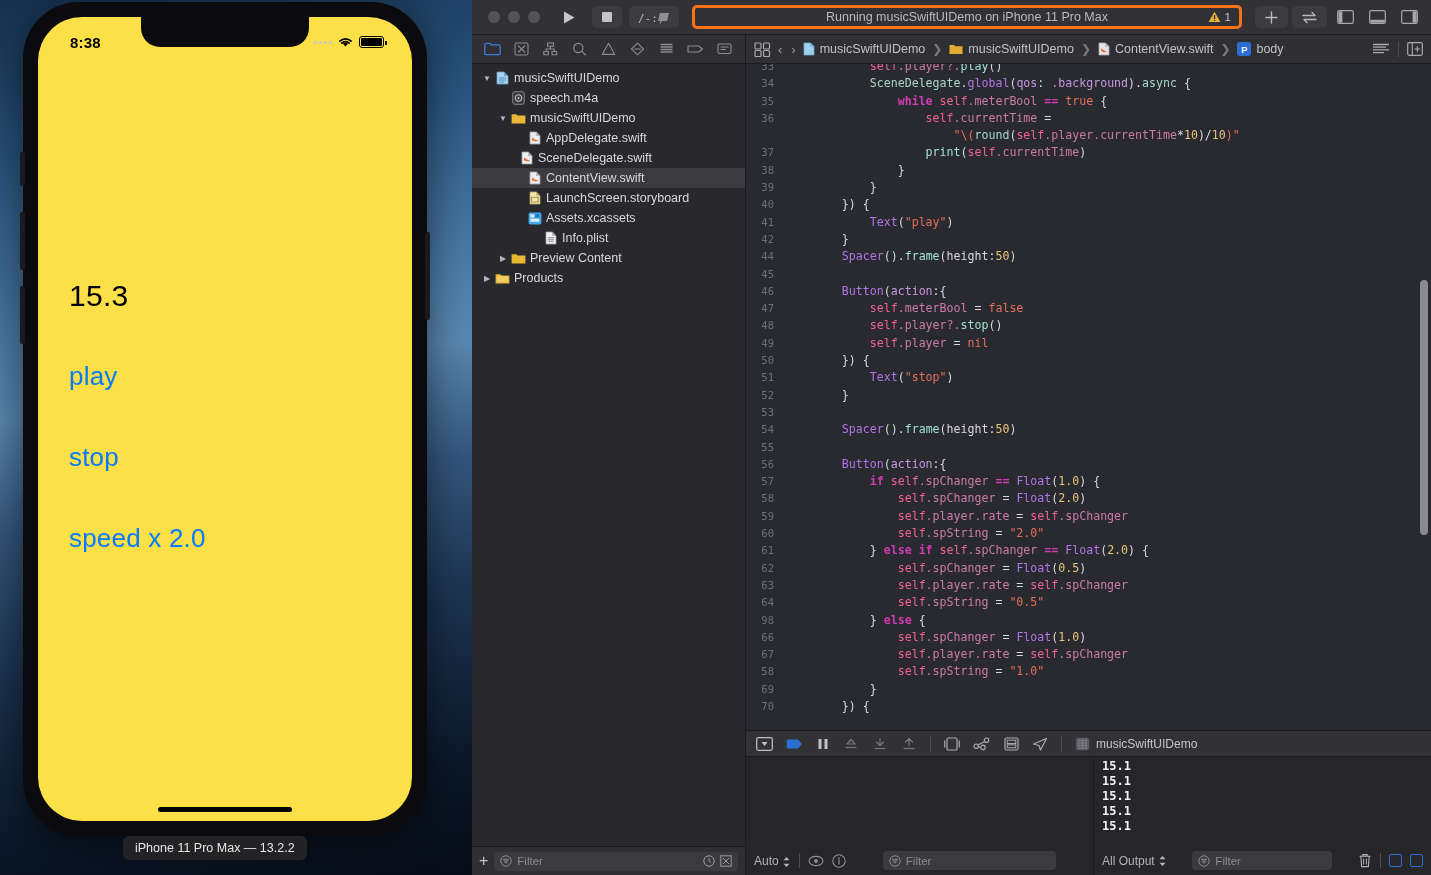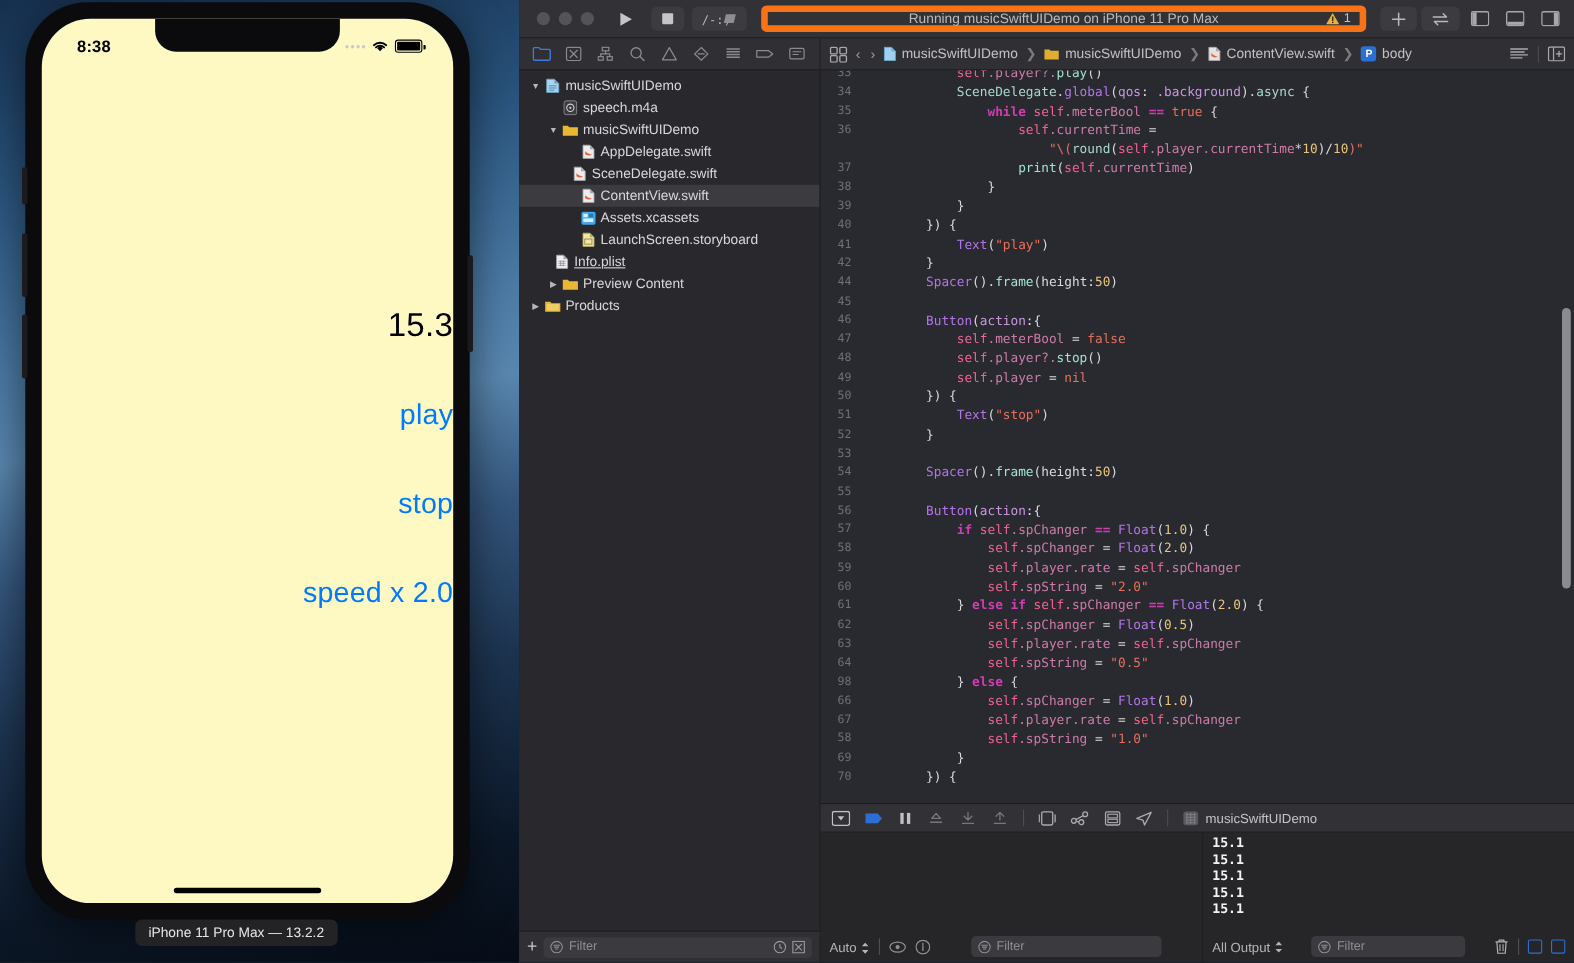--- a/index.html
+++ b/index.html
@@ -26,21 +26,21 @@
     box-shadow: 0 8px 40px rgba(0,0,0,0.55);
   }
   .sim-btn { position: absolute; background: #1b1b1f; border-radius: 2px; }
   .btn-silent { left: -3px; top: 150px; width: 5px; height: 34px; }
   .btn-volup  { left: -3px; top: 210px; width: 5px; height: 58px; }
   .btn-voldn  { left: -3px; top: 284px; width: 5px; height: 58px; }
   .btn-power  { right: -3px; top: 230px; width: 5px; height: 88px; }
 
   .sim-screen {
     position: absolute; left: 15px; top: 15px; right: 15px; bottom: 15px;
-    background: #fef9c3; border-radius: 44px; overflow: hidden; padding-left: 43px;
+    background: #fde047; border-radius: 44px; overflow: hidden; padding-left: 43px;
   }
   .notch {
     position: absolute; left: 50%; transform: translateX(-50%); top: 0;
     width: 168px; height: 30px; background: #0b0b0d;
     border-bottom-left-radius: 19px; border-bottom-right-radius: 19px;
   }
   .statusbar {
     position: absolute; top: 0; left: 0; right: 0; height: 44px;
     display: flex; align-items: center; justify-content: space-between;
     padding: 6px 28px 0 32px;
@@ -55,21 +55,21 @@
     position: relative; padding: 1px;
   }
   .batt::after {
     content: ""; position: absolute; right: -3.5px; top: 3.5px;
     width: 2px; height: 4px; background: #000; border-radius: 0 1px 1px 0;
   }
   .batt i { display: block; width: 100%; height: 100%; background: #000; border-radius: 1px; }
 
   .app-body {
     position: absolute; top: 44px; left: 0; right: 0; bottom: 0;
-    display: flex; flex-direction: column; align-items: flex-end;
+    display: flex; flex-direction: column; align-items: flex-start;
     justify-content: center; padding-bottom: 50px; margin-left: 31px;
   }
   .app-time { font-size: 30px; color: #000; margin-bottom: 48px; letter-spacing: .3px; }
   .app-btn {
     font-size: 26px; color: #007aff; margin: 0; letter-spacing: .2px;
     background: none; border: none; font-family: "Liberation Sans", sans-serif;
   }
   .gap { height: 50px; }
   .home-ind {
     position: absolute; bottom: 9px; left: 50%; transform: translateX(-50%);
@@ -100,21 +100,21 @@
     background: #3b3b40; border-radius: 5px; height: 22px;
     display: flex; align-items: center; justify-content: center;
     padding: 0 9px; color: #b8b8bd;
   }
   .tb-btn.flat { background: transparent; }
   .scheme-box {
     background: #3b3b40; border-radius: 5px; height: 22px;
     display: flex; align-items: center; padding: 0 9px; gap: 6px; color: #c8c8cd;
   }
   .status-box {
-    flex: 1 1 auto; background: #323236; border: 6px solid #f97316; border-radius: 5px;
+    flex: 1 1 auto; background: #323236; border: 3px solid #f97316; border-radius: 5px;
     height: 24px; display: flex; align-items: center; justify-content: center;
     position: relative; margin: 0 6px; min-width: 100px;
   }
   .status-text { font-size: 12.5px; color: #b9b9be; }
   .status-warn {
     position: absolute; right: 8px; display: flex; align-items: center; gap: 4px;
     font-size: 11.5px; color: #c3c3c8;
   }
   .warn-tri { width: 13px; height: 12px; }
   .tb-right { display: flex; align-items: center; gap: 4px; }
@@ -463,41 +463,41 @@
                   <path d="M1 1 H7.3 L11 4.7 V13 H1 Z" fill="#ececed" stroke="#a5a5aa" stroke-width="0.8"></path>
                   <path d="M7.3 1 V4.7 H11" fill="#a5a5aa"></path>
                   <path d="M3 6.6 C5 8.3 7 9.6 9.1 9.4 C7.7 10.7 4.9 10.6 3 9.2 Z" fill="#e8623a"></path>
                 </svg>
               </span>
               <span>ContentView.swift</span>
             </div>
             <div class="tree-row" style="padding-left: 40px;">
               <span class="tw"></span>
               <span class="ti">
+                <svg width="12" height="14" viewBox="0 0 12 14">
+                  <path d="M1 1 H7.3 L11 4.7 V13 H1 Z" fill="#f2e6a8" stroke="#b5a95f" stroke-width="0.8"></path>
+                  <path d="M7.3 1 V4.7 H11" fill="#b5a95f"></path>
+                  <rect x="2.6" y="6.3" width="6.5" height="4.7" fill="none" stroke="#9a8f4f" stroke-width="0.9"></rect>
+                </svg>
+              </span>
+              <span>LaunchScreen.storyboard</span>
+            </div>
+            <div class="tree-row" style="padding-left: 40px;">
+              <span class="tw"></span>
+              <span class="ti">
                 <svg width="14" height="13" viewBox="0 0 14 13">
                   <rect x="0.6" y="0.6" width="12.8" height="11.8" rx="1.6" fill="#44a8e8"></rect>
                   <rect x="2.3" y="2.3" width="4" height="3.2" fill="#d9eefb"></rect>
                   <rect x="7.3" y="2.3" width="4" height="3.2" fill="#1e7ab8"></rect>
                   <rect x="2.3" y="6.6" width="9" height="3.2" fill="#d9eefb"></rect>
                 </svg>
               </span>
               <span>Assets.xcassets</span>
             </div>
-            <div class="tree-row" style="padding-left: 40px;">
-              <span class="tw"></span>
-              <span class="ti">
-                <svg width="12" height="14" viewBox="0 0 12 14">
-                  <path d="M1 1 H7.3 L11 4.7 V13 H1 Z" fill="#f2e6a8" stroke="#b5a95f" stroke-width="0.8"></path>
-                  <path d="M7.3 1 V4.7 H11" fill="#b5a95f"></path>
-                  <rect x="2.6" y="6.3" width="6.5" height="4.7" fill="none" stroke="#9a8f4f" stroke-width="0.9"></rect>
-                </svg>
-              </span>
-              <span>LaunchScreen.storyboard</span>
-            </div>
-            <div class="tree-row" style="padding-left: 16px; text-decoration: underline;">
+            <div class="tree-row" style="padding-left: 56px;">
               <span class="tw"></span>
               <span class="ti">
                 <svg width="12" height="14" viewBox="0 0 12 14">
                   <path d="M1 1 H7.3 L11 4.7 V13 H1 Z" fill="#f0f0f1" stroke="#a5a5aa" stroke-width="0.8"></path>
                   <path d="M7.3 1 V4.7 H11" fill="#a5a5aa"></path>
                   <path d="M2.6 6.5 H9.2 M2.6 8.4 H9.2 M2.6 10.3 H9.2 M4.6 6 V11 M7 6 V11" stroke="#8d8d93" stroke-width="0.7"></path>
                 </svg>
               </span>
               <span>Info.plist</span>
             </div>

